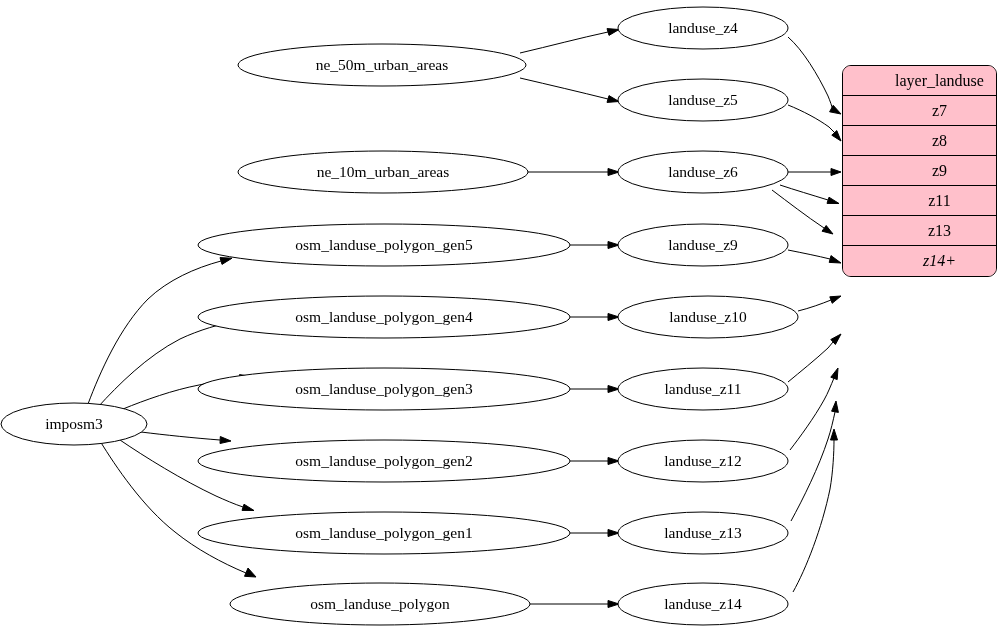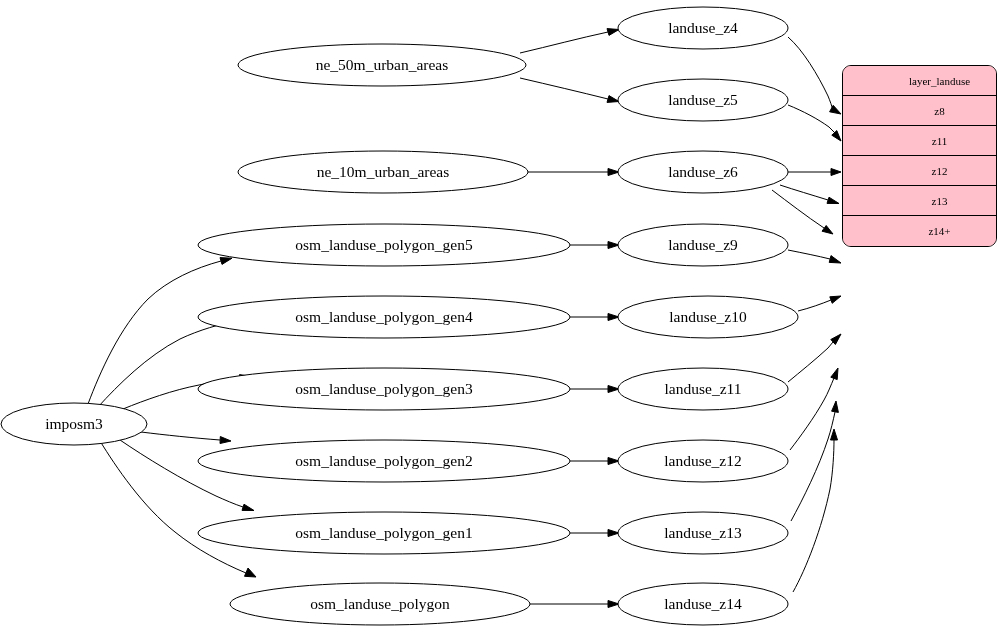--- a/index.html
+++ b/index.html
@@ -54,29 +54,30 @@
     border-radius: 9px;
     background: #ffc0cb;
     box-sizing: border-box;
     overflow: hidden;
   }
   .table-row {
     height: 30px;
     line-height: 30px;
     text-align: center;
     font-family: "Liberation Serif", serif;
-    font-size: 11px;
+    font-size: 16px;
     color: #000000;
     border-bottom: 1px solid #000000;
     box-sizing: border-box;
     background: #ffc0cb;
     padding-left: 40px;
   }
   .table-row.last {
     border-bottom: none;
+    font-style: italic;
   }
 </style>
 </head>
 <body>
 
 <div id="stage">
 
   <svg id="graph-svg" viewBox="0 0 1006 635">
 
     <g>
@@ -303,20 +304,21 @@
       <g>
         <ellipse class="node-ellipse" cx="703" cy="604" rx="85" ry="21"></ellipse>
         <text class="node-label" x="703" y="605">landuse_z14</text>
       </g>
 
     </g>
   </svg>
 
   <div id="layer-table">
     <div class="table-row">layer_landuse</div>
+    <div class="table-row">z7</div>
     <div class="table-row">z8</div>
+    <div class="table-row">z9</div>
     <div class="table-row">z11</div>
-    <div class="table-row">z12</div>
     <div class="table-row">z13</div>
     <div class="table-row last">z14+</div>
   </div>
 
 </div>
 
 </body></html>

